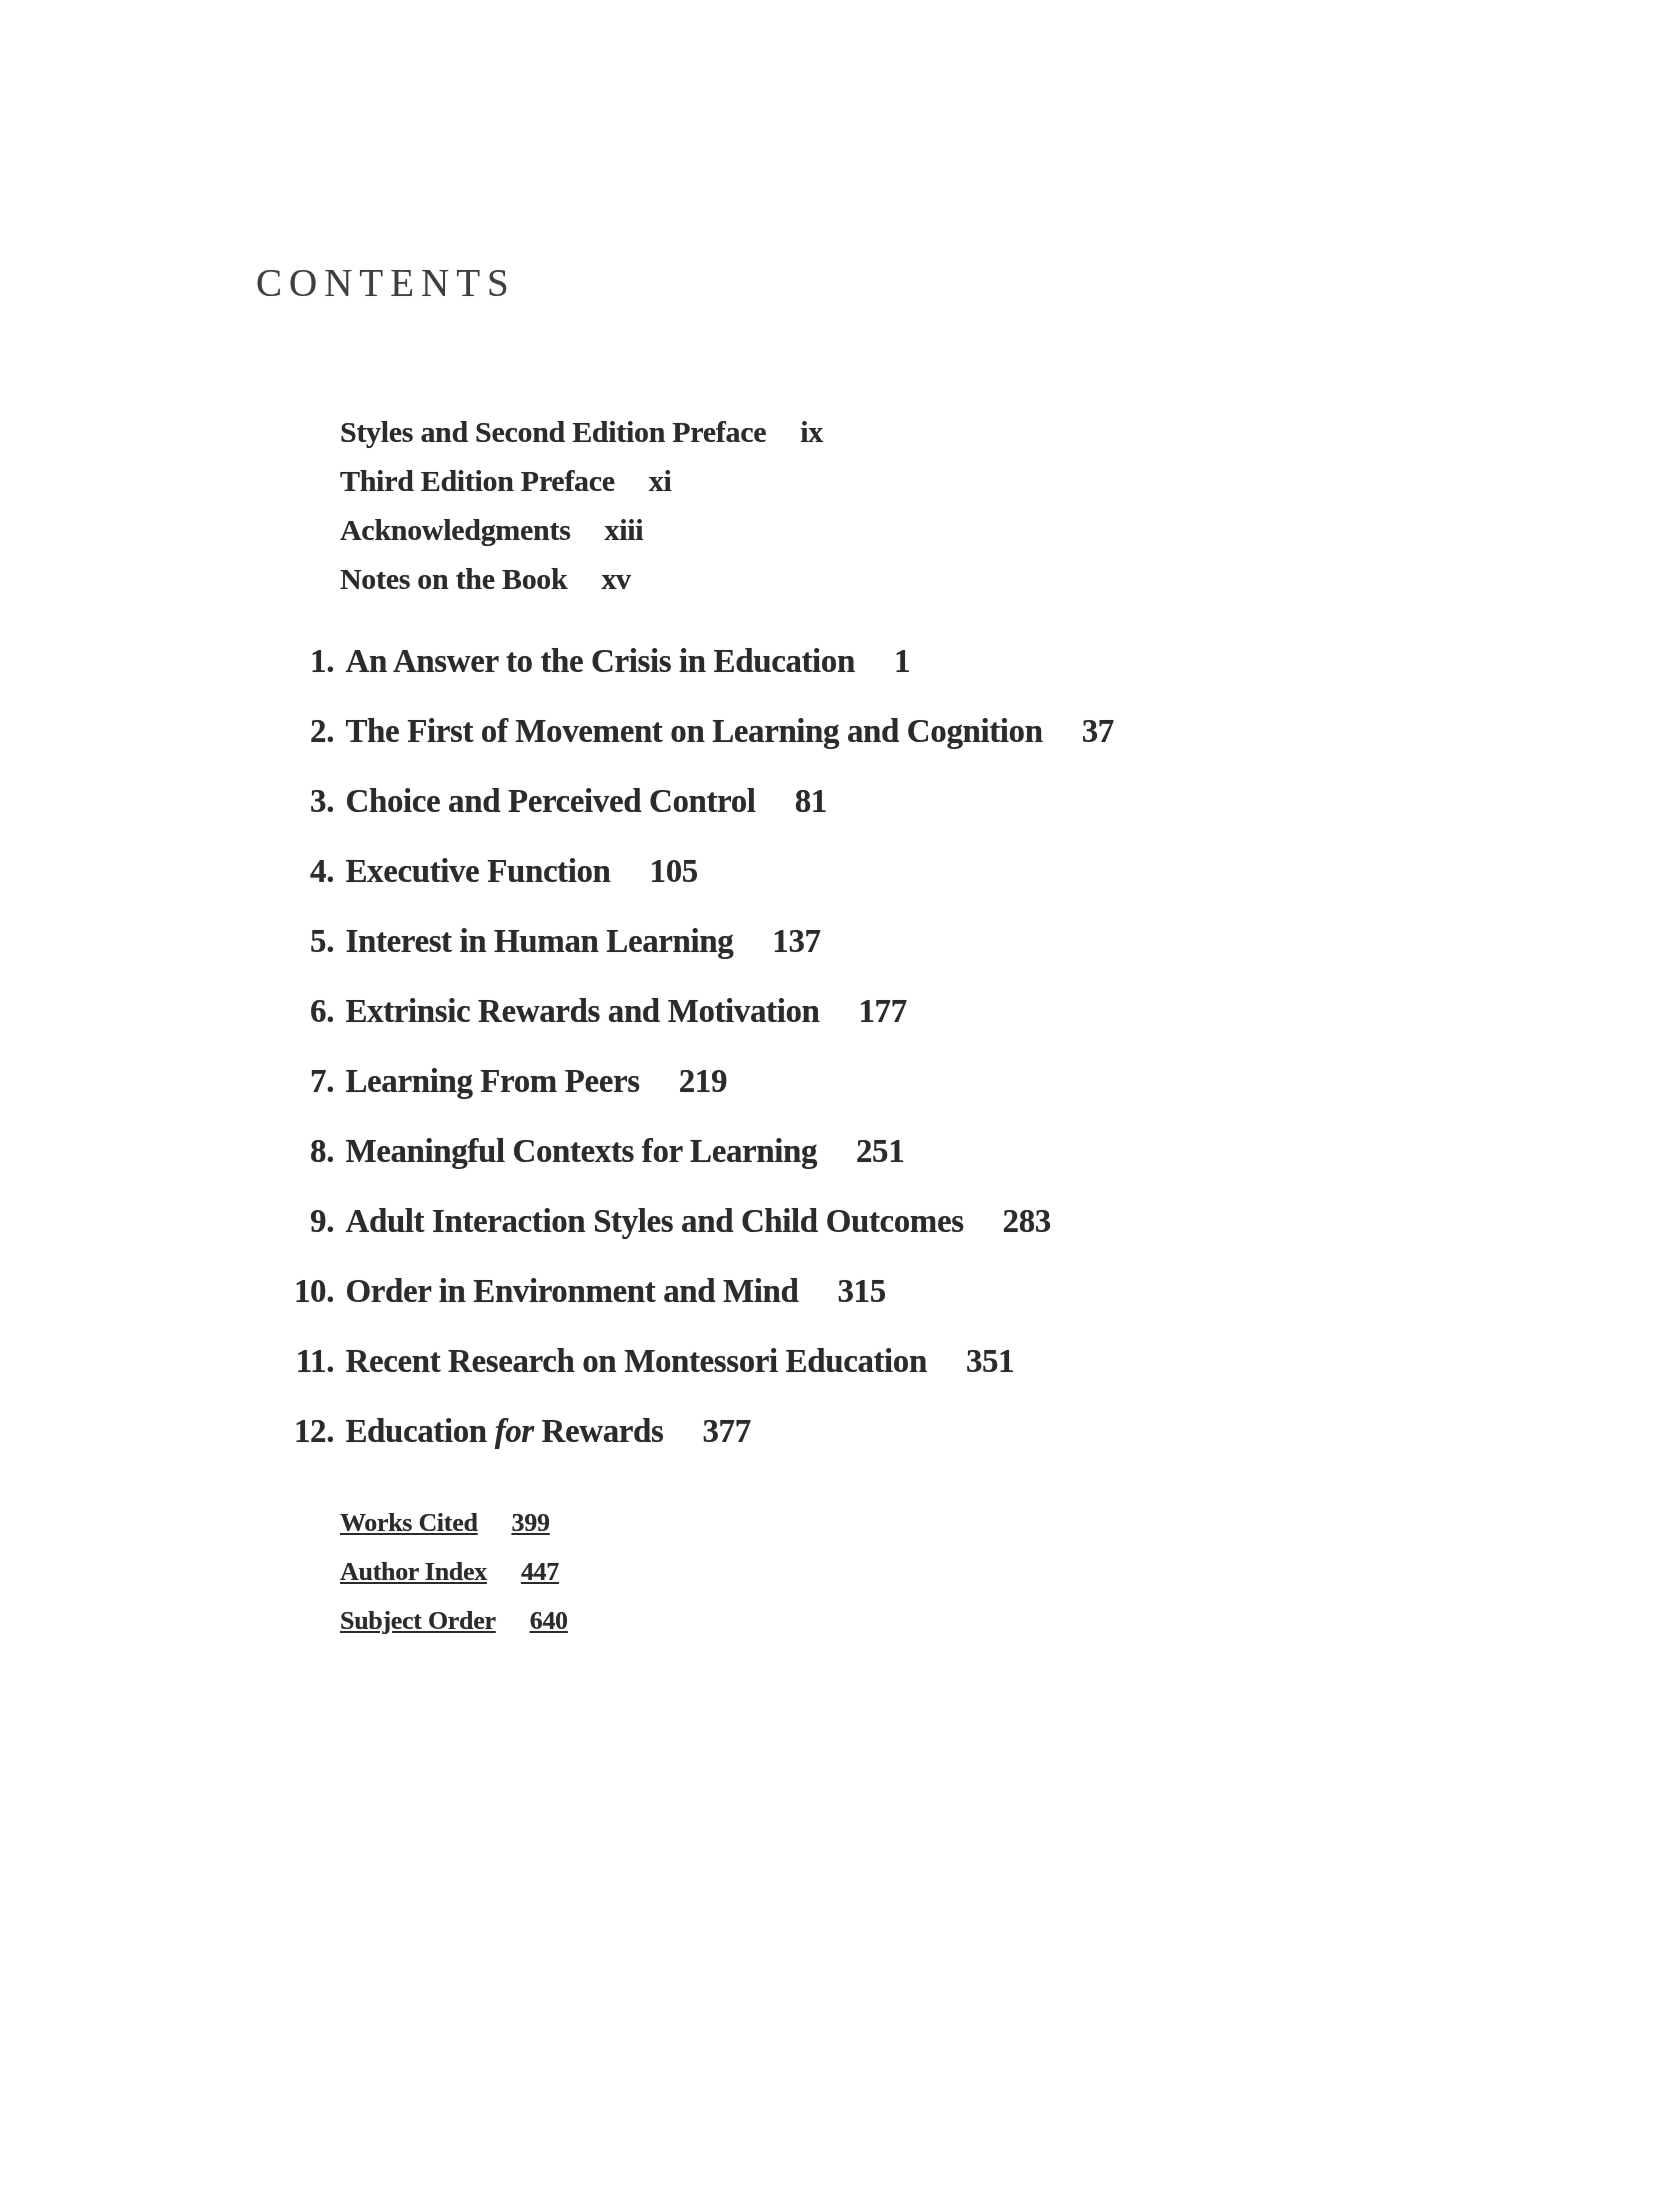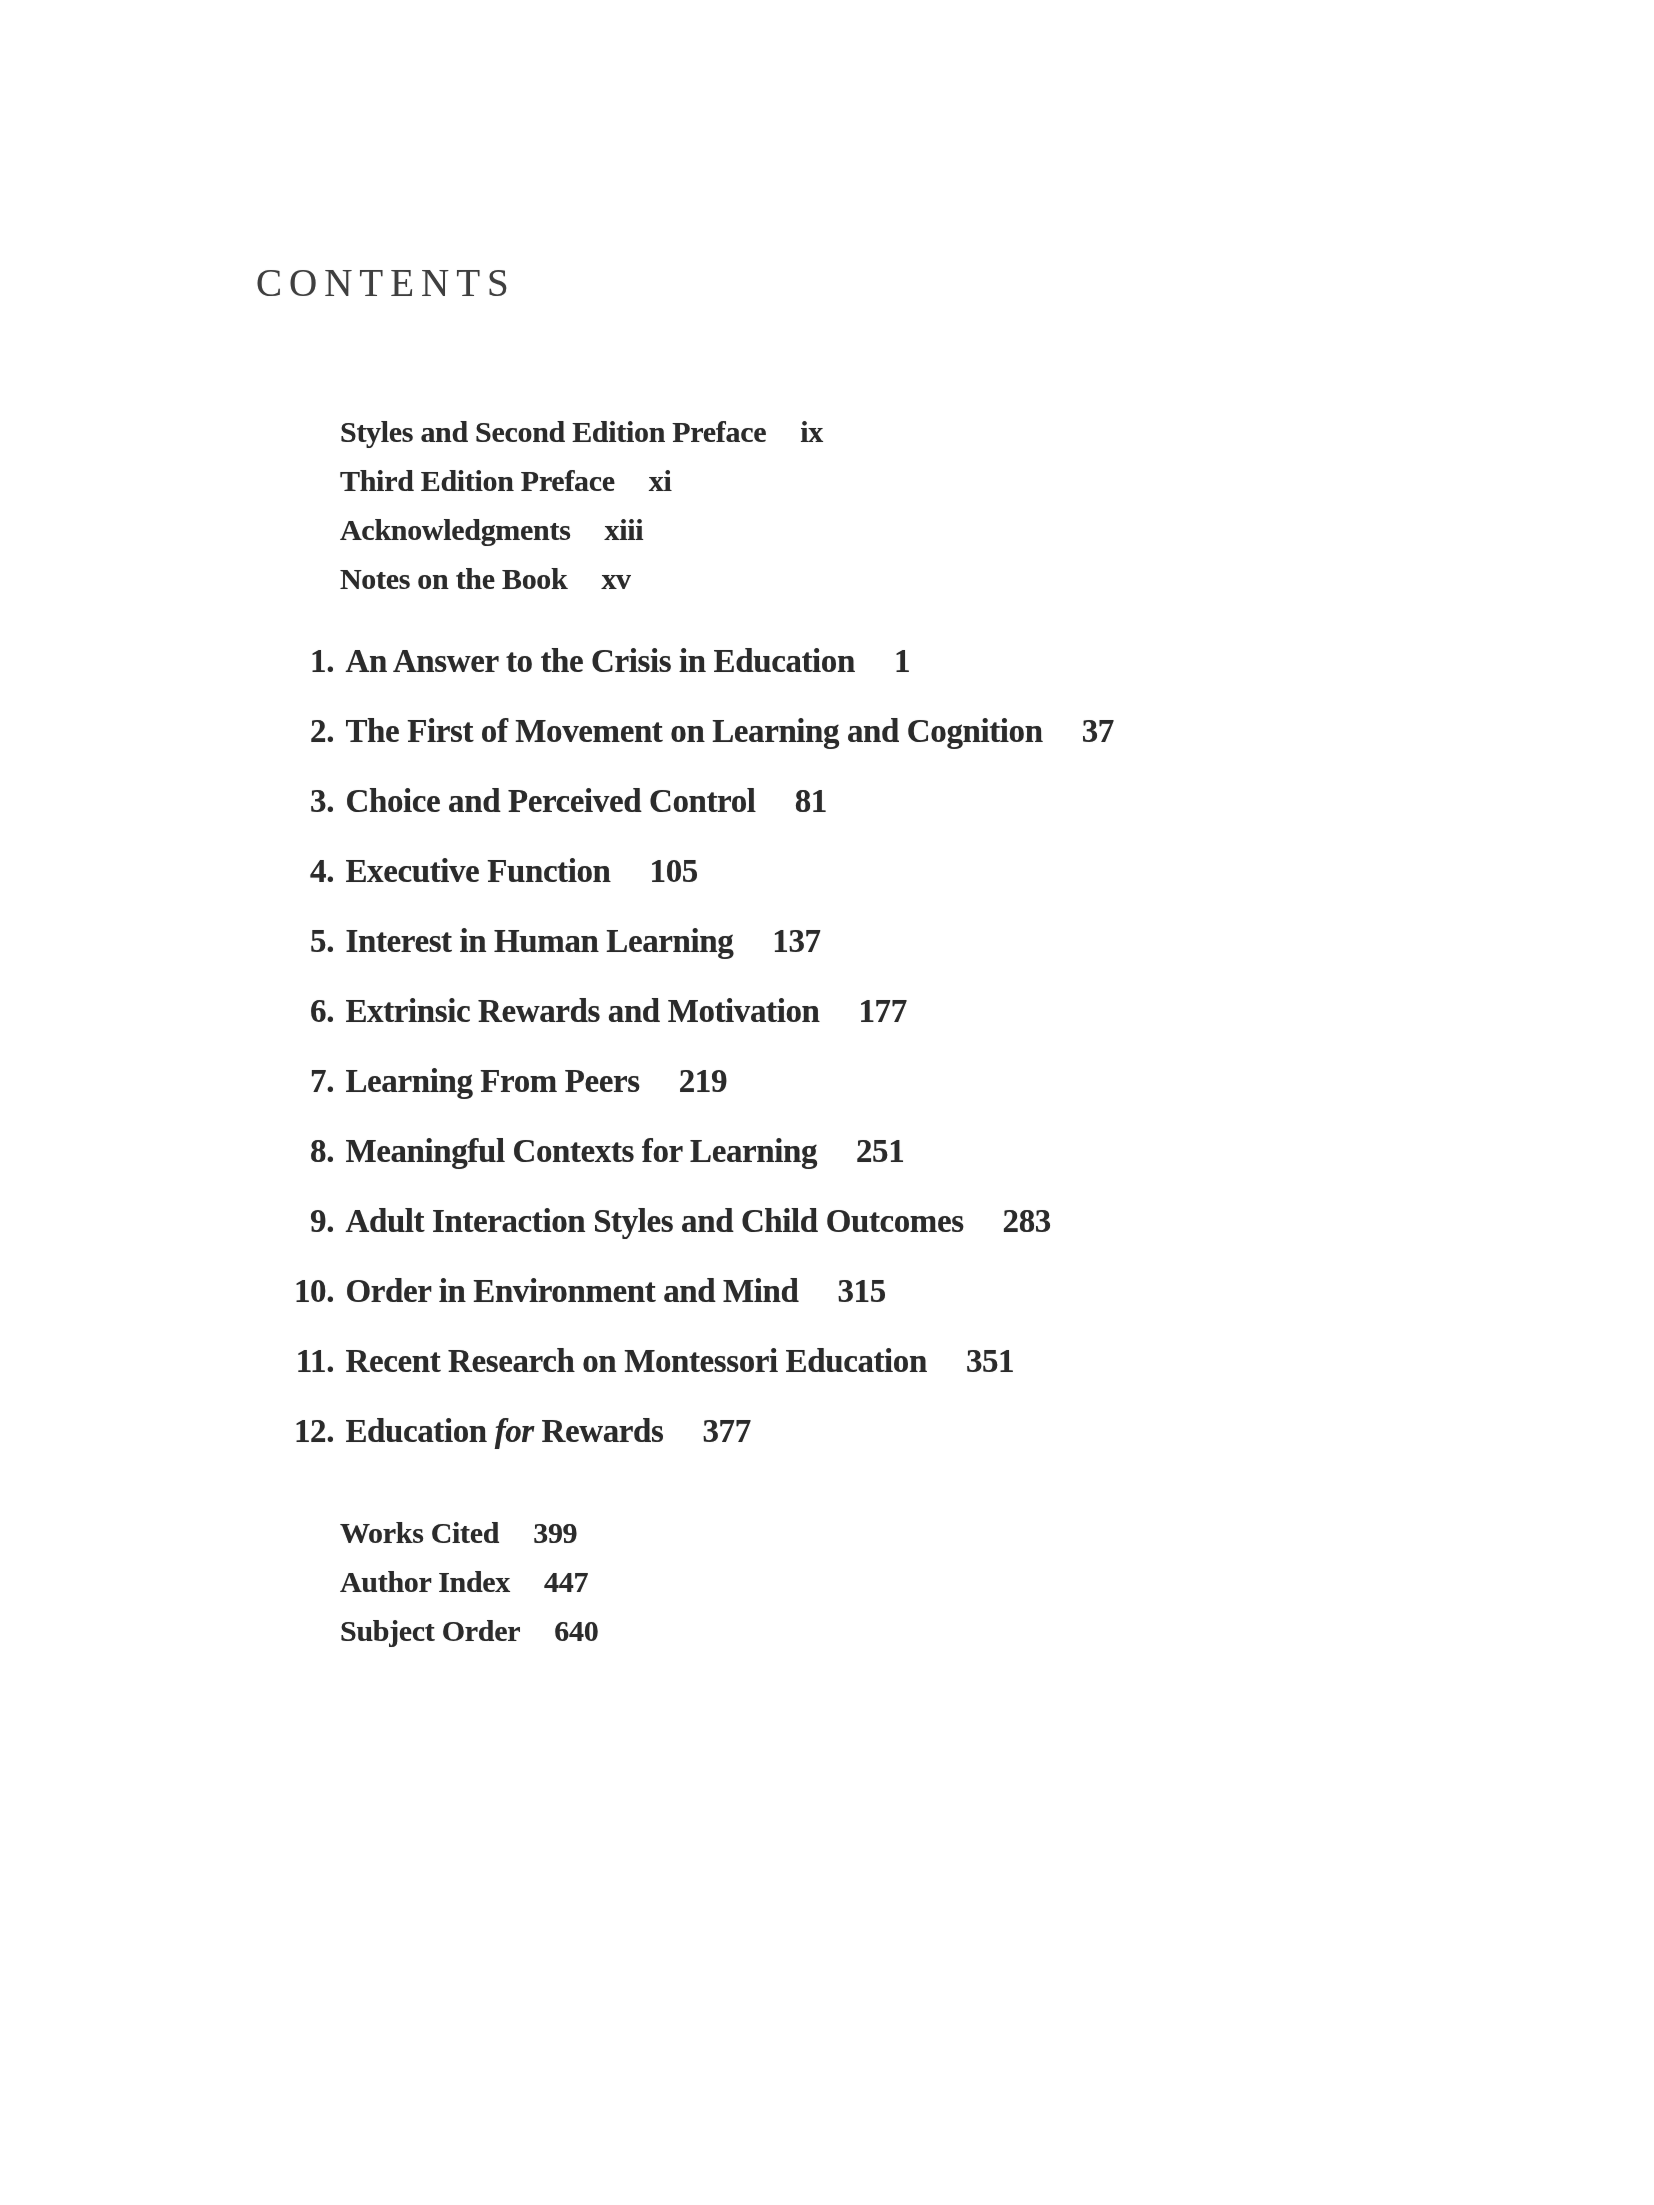--- a/index.html
+++ b/index.html
@@ -72,25 +72,25 @@
   .ch-page { margin-left: 39px; }
 
   .back-matter {
     position: absolute;
     left: 340px;
     top: 1508px;
   }
   .back-matter .bm-row {
     height: 49px;
     display: flex;
-    align-items: center;
-    font-size: 30px;
+    font-size: 26px;
     font-weight: 700;
     letter-spacing: -0.3px;
     white-space: nowrap;
+    text-decoration: underline;
   }
   .bm-page { margin-left: 34px; }
 </style>
 </head>
 <body>
 
 <div class="page">
 
   <div class="toc-title soft">CONTENTS</div>
 

